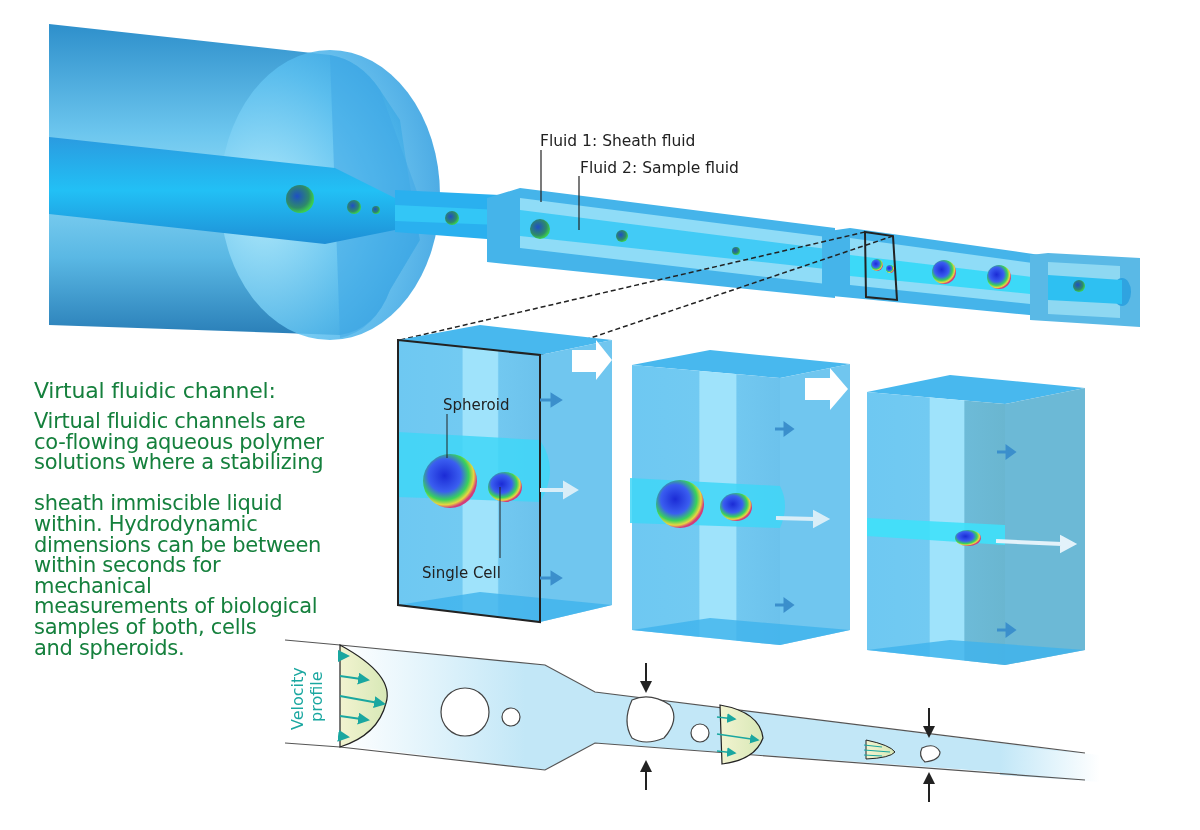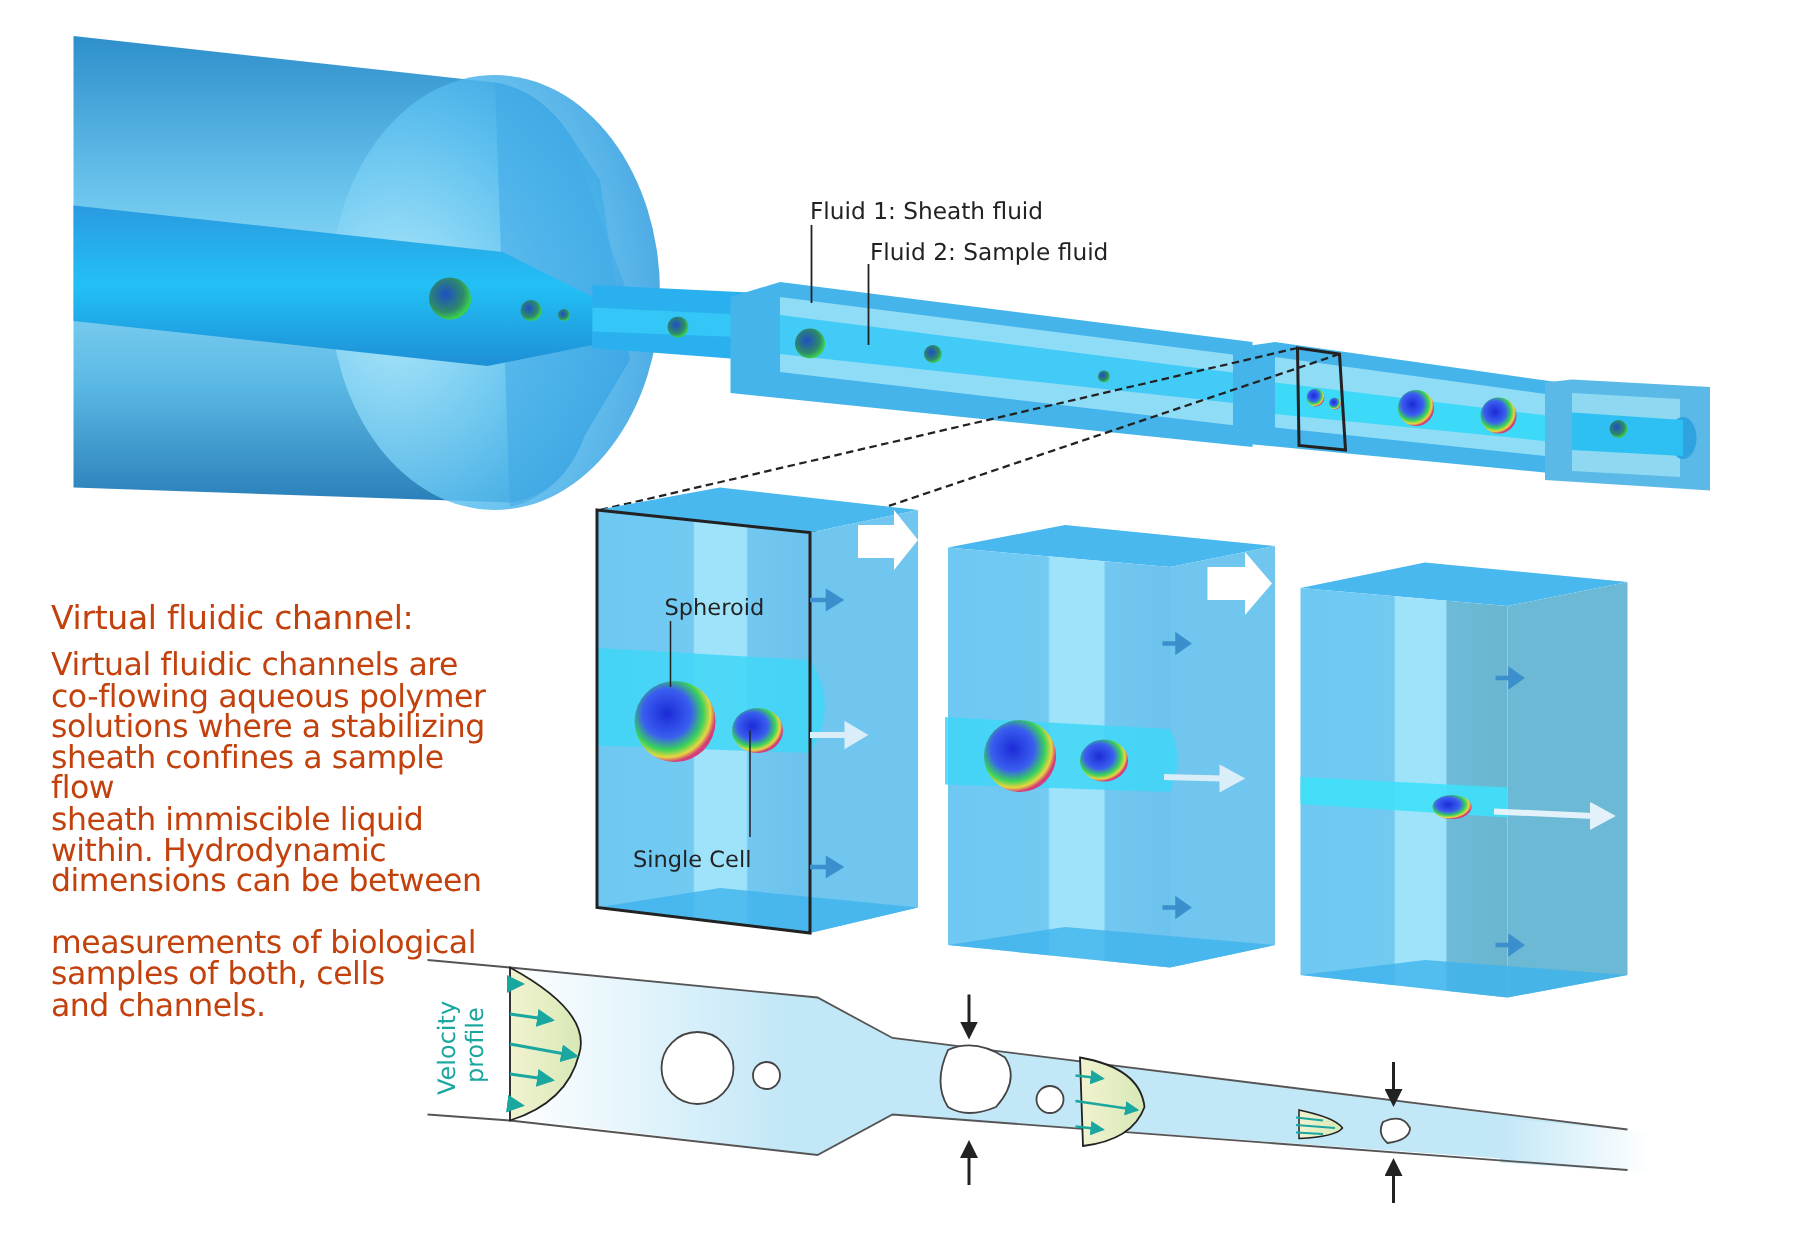--- a/index.html
+++ b/index.html
@@ -1,19 +1,19 @@
 <!DOCTYPE html>
 <html><head>
 <meta charset="utf-8">
 <style>
   html, body { margin: 0; padding: 0; background: #ffffff; }
   body { width: 1200px; height: 830px; position: relative; overflow: hidden; font-family: "DejaVu Sans", "Liberation Sans", sans-serif; }
   svg.main { position: absolute; left: 0; top: 0; width: 1200px; height: 830px; }
   .label { font-family: "DejaVu Sans", sans-serif; fill: #222; }
-  .desc { position: absolute; left: 34px; top: 400px; width: 300px; color: #c2410c; }
+  .desc { position: absolute; left: 34px; top: 378px; width: 300px; color: #15803d; }
   .desc h2 { margin: 0 0 8px 0; font-weight: normal; font-size: 22px; letter-spacing: -0.2px; font-family: "DejaVu Sans", sans-serif; }
   .desc p { margin: 0; font-size: 21px; line-height: 20.6px; font-family: "DejaVu Sans", sans-serif; letter-spacing: -0.3px; }
   .vel { font-family: "DejaVu Sans", sans-serif; fill: #1aa7a0; font-size: 16px; }
 </style>
 </head>
 <body>
 
 <svg class="main" viewBox="0 0 1200 830" xmlns="http://www.w3.org/2000/svg">
   <defs>
     <linearGradient id="bigCyl" x1="0" y1="0" x2="0" y2="1">
@@ -216,22 +216,22 @@
     <line x1="929" y1="802" x2="929" y2="778" stroke="#222" stroke-width="2" marker-end="url(#blackHead)"></line>
   </g>
 </svg>
 
 <div class="desc">
   <h2>Virtual fluidic channel:</h2>
   <p>
     <span>Virtual fluidic channels are</span><br>
     <span>co-flowing aqueous polymer</span><br>
     <span>solutions where a stabilizing</span><br>
-    <span>sheath confines a sample flow</span><br>
+    <br>
     <span>sheath immiscible liquid</span><br>
     <span>within. Hydrodynamic</span><br>
     <span>dimensions can be between</span><br>
-    <br>
+    <span>within seconds for mechanical</span><br>
     <span>measurements of biological</span><br>
     <span>samples of both, cells</span><br>
-    <span>and channels.</span>
+    <span>and spheroids.</span>
   </p>
 </div>
 
 </body></html>

